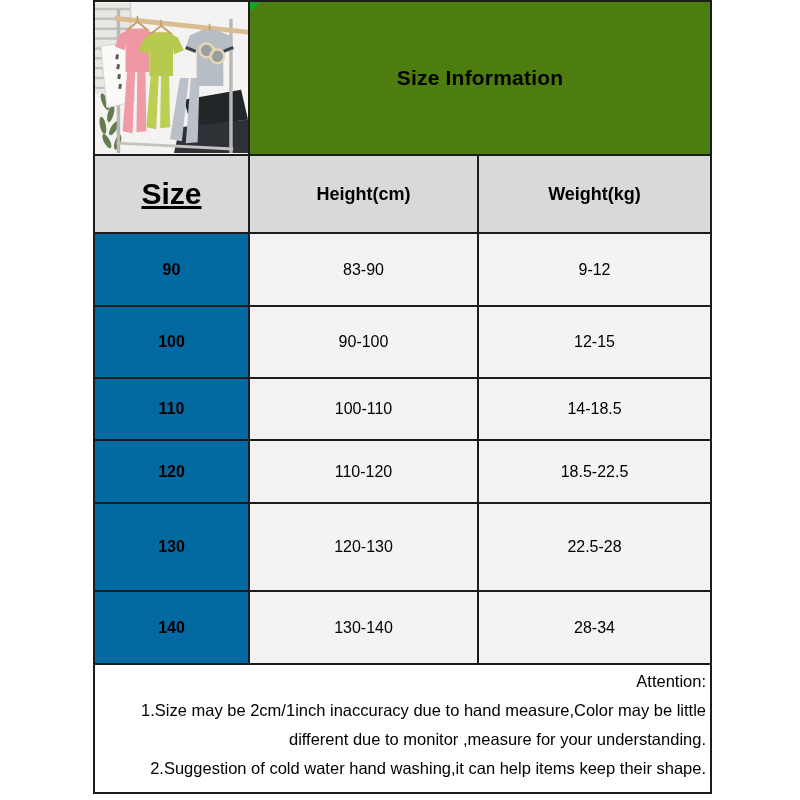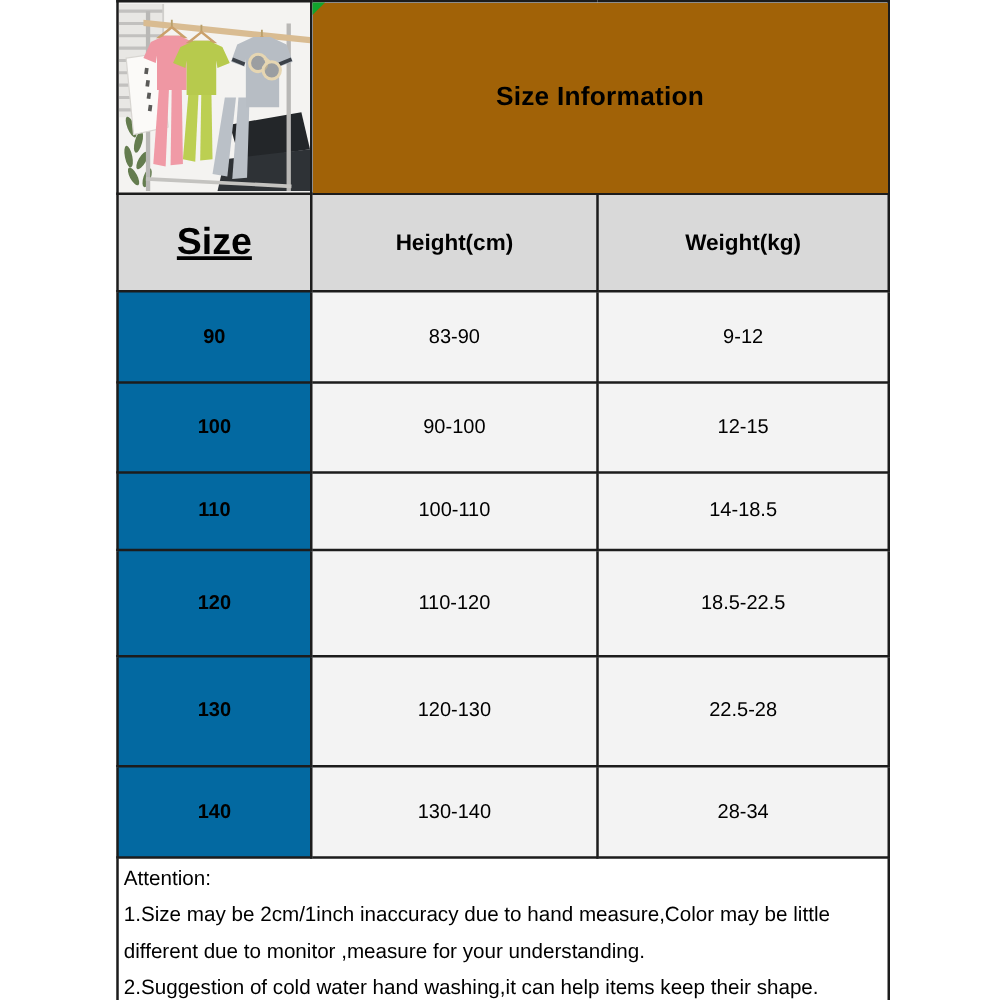--- a/index.html
+++ b/index.html
@@ -9,32 +9,32 @@
   }
   .sheet{position:absolute;left:93px;top:0;width:617px;}
   table.size-table{border-collapse:collapse;table-layout:fixed;width:617px;}
   .size-table td,.size-table th{
     border:2px solid #1c1c1c;box-sizing:border-box;
     text-align:center;vertical-align:middle;padding:0;
   }
   .img-cell{padding:0;background:#f4f3f1;}
   .photo-wrap{height:150px;overflow:hidden;}
   .photo-wrap svg{display:block;width:100%;height:100%;}
-  .title-cell{background:#a16207;position:relative;}
+  .title-cell{background:#4d7c0f;position:relative;}
   .title-text{font-weight:bold;font-size:21px;letter-spacing:0.2px;}
   .corner-flag{
     position:absolute;left:0;top:0;width:0;height:0;
     border-top:10px solid #12a42d;border-right:10px solid transparent;
   }
   th.col-head{background:#d9d9d9;font-weight:bold;font-size:18px;}
   th.size-head{font-size:30px;text-decoration:underline;}
   td.row-head{background:#0369a1;font-weight:bold;font-size:16px;}
   td.val-cell{background:#f3f3f3;font-weight:normal;font-size:16px;}
   td.attention-cell{
-    background:#ffffff;text-align:left;vertical-align:top;
+    background:#ffffff;text-align:right;vertical-align:top;
     padding:2px 4px;font-size:16.5px;line-height:29px;
   }
 </style>
 </head>
 <body>
 
 <div class="sheet">
   <table class="size-table">
     <colgroup>
         <col style="width:155px">
@@ -150,21 +150,21 @@
     <tr style="height:72px">
       <td class="row-head">100</td>
       <td class="val-cell">90-100</td>
       <td class="val-cell">12-15</td>
     </tr>
     <tr style="height:62px">
       <td class="row-head">110</td>
       <td class="val-cell">100-110</td>
       <td class="val-cell">14-18.5</td>
     </tr>
-    <tr style="height:85px">
+    <tr style="height:63px">
       <td class="row-head">120</td>
       <td class="val-cell">110-120</td>
       <td class="val-cell">18.5-22.5</td>
     </tr>
     <tr style="height:88px">
       <td class="row-head">130</td>
       <td class="val-cell">120-130</td>
       <td class="val-cell">22.5-28</td>
     </tr>
     <tr style="height:73px">

